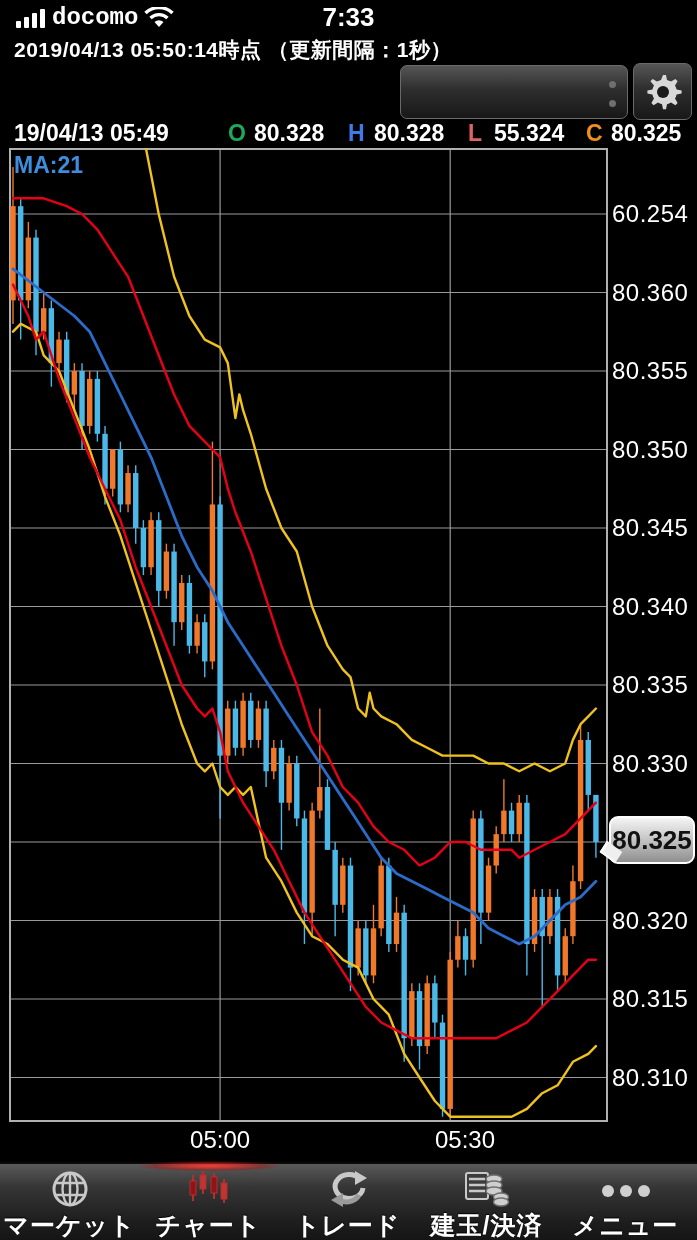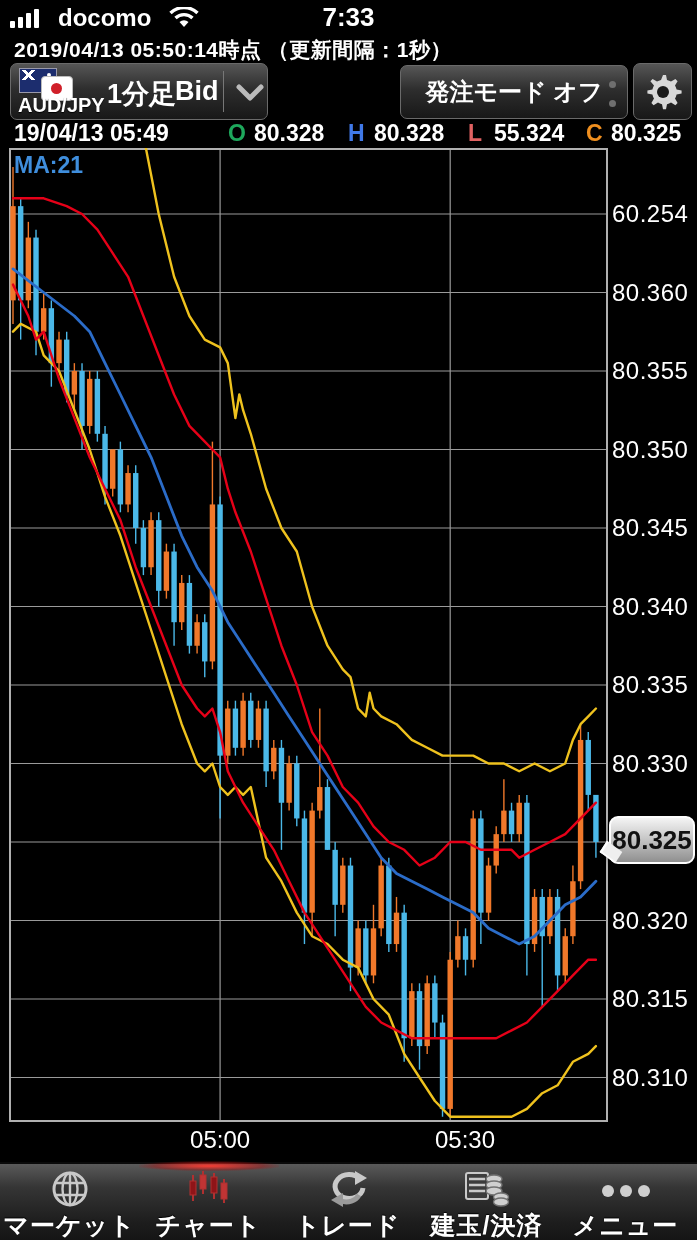--- a/index.html
+++ b/index.html
@@ -1,21 +1,21 @@
 <!DOCTYPE html>
 <html><head>
 <meta charset="utf-8">
 <style>
   html,body{margin:0;padding:0;background:#000;}
   body{width:697px;height:1240px;position:relative;overflow:hidden;
        font-family:"Liberation Sans","DejaVu Sans",sans-serif;color:#fff;}
 
   
   .status-bar{position:absolute;left:0;top:0;width:697px;height:34px;}
-  .sb-left{position:absolute;left:10px;top:4px;display:flex;align-items:center;gap:18px;}
+  .sb-left{position:absolute;left:16px;top:4px;display:flex;align-items:center;gap:6px;font-family:Liberation Mono, monospace;}
   .sb-carrier{font-size:24px;font-weight:bold;}
   .sb-time{position:absolute;left:0;right:0;top:2px;text-align:center;font-size:26px;font-weight:bold;}
   .sb-right{position:absolute;right:8px;top:4px;display:flex;align-items:center;gap:8px;}
   .sb-batt-pct{font-size:23px;font-weight:bold;}
 
   
   .date-row{position:absolute;left:14px;top:36px;font-size:21px;font-weight:bold;letter-spacing:.5px;}
 
   
   .toolbar{position:absolute;left:0;top:60px;width:697px;height:62px;}
@@ -92,33 +92,21 @@
       <path d="M6.5 11 a12.5 12.5 0 0 1 17 0" stroke="#fff" stroke-width="3.4" fill="none"></path>
       <path d="M1.5 6 a19.5 19.5 0 0 1 27 0" stroke="#fff" stroke-width="3.4" fill="none"></path>
     </svg>
   </div>
   <div class="sb-time">7:33</div>
 </div>
 
 <div class="date-row">2019/04/13  05:50:14時点 （更新間隔：1秒）</div>
 
 <div class="toolbar">
-  <div class="btn pair-button">
-    <span class="flag-au"></span>
-    <span class="flag-jp"></span>
-    <span class="pair-label">AUD/JPY</span>
-    <span class="tf-label">1分足</span>
-    <span class="bid-label">Bid</span>
-    <span class="tb-divider"></span>
-    <svg class="chev" width="30" height="18" viewBox="0 0 30 18">
-      <path d="M4 3 L15 14 L26 3" fill="none" stroke="#bbb" stroke-width="5" stroke-linecap="round" stroke-linejoin="round"></path>
-    </svg>
-  </div>
   <div class="btn order-mode-button">
-    <span>発注モード オフ</span>
     <span class="om-dots">
         <i></i>
         <i></i>
       </span>
   </div>
   <div class="btn settings-button">
     <svg width="42" height="42" viewBox="0 0 42 42">
       <g fill="#d8d8d8">
         <path d="M21 4 l3 0 1 5 a13 13 0 0 1 4 1.6 l4.4-2.6 2.2 2.2 -2.6 4.4 a13 13 0 0 1 1.6 4 l5 1 0 3 -5 1 a13 13 0 0 1 -1.6 4 l2.6 4.4 -2.2 2.2 -4.4-2.6 a13 13 0 0 1 -4 1.6 l-1 5 -3 0 -1-5 a13 13 0 0 1 -4-1.6 l-4.4 2.6 -2.2-2.2 2.6-4.4 a13 13 0 0 1 -1.6-4 l-5-1 0-3 5-1 a13 13 0 0 1 1.6-4 L8.4 10.2 10.6 8 l4.4 2.6 a13 13 0 0 1 4-1.6 Z"></path>
         <circle cx="21" cy="21" r="6" fill="#1a1a1a"></circle>

